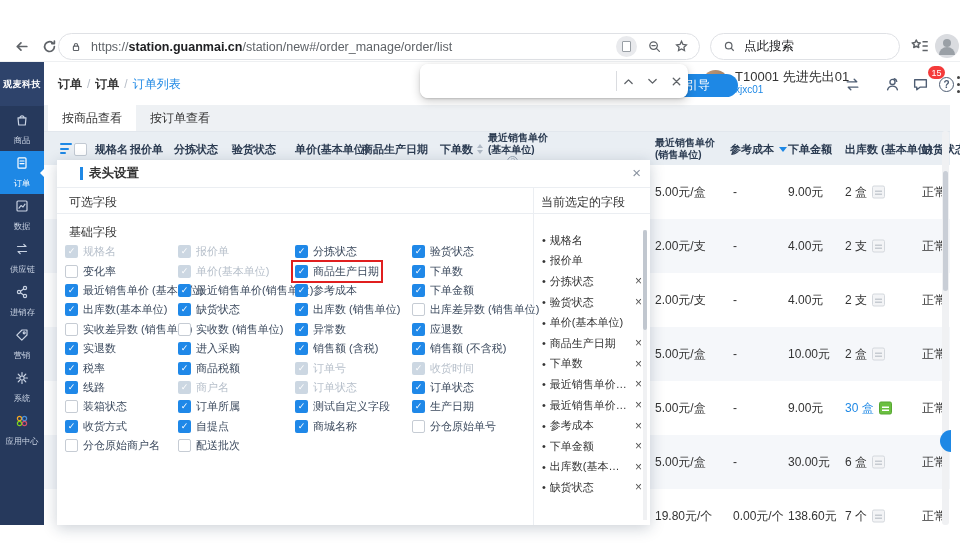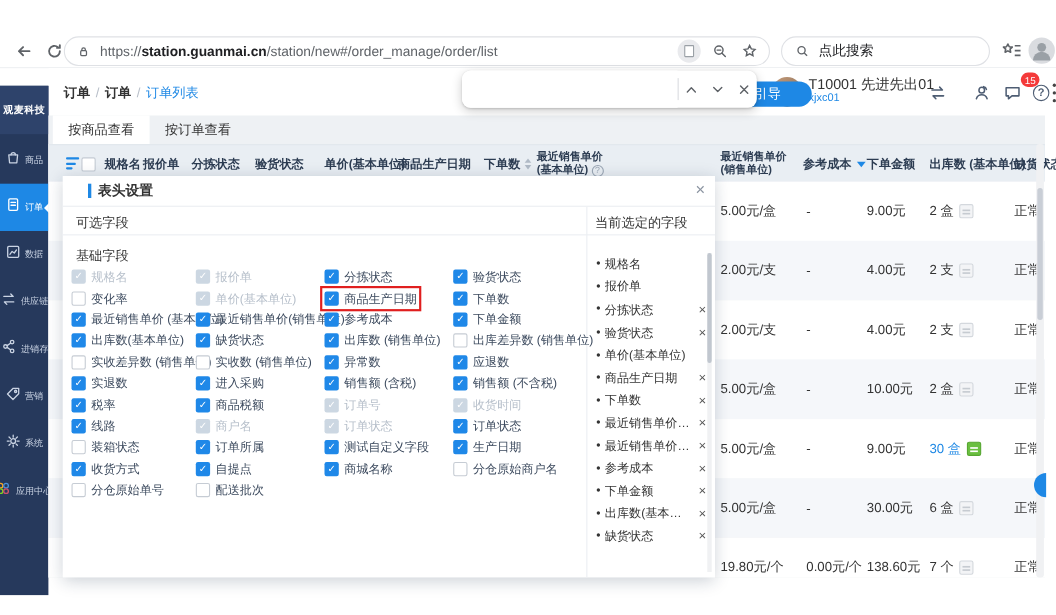--- a/index.html
+++ b/index.html
@@ -38,24 +38,24 @@
   .uinfo .n{font-size:13px;color:#333}
   .uinfo .c{font-size:10px;color:#1e88e5}
   .hic{position:absolute;top:14px;width:18px;height:18px;cursor:pointer}
   .hic svg{width:17px;height:17px;fill:none;stroke:#4e5d73;stroke-width:1.3;stroke-linecap:round;stroke-linejoin:round}
   .badge{position:absolute;left:884px;top:4px;min-width:17px;height:13px;background:#f43a3a;border-radius:7px;color:#fff;font-size:9px;display:flex;align-items:center;justify-content:center;padding:0 3px;z-index:2}
   .helpc{position:absolute;left:895px;top:15px;width:15px;height:15px;border:1.3px solid #4e5d73;border-radius:50%;color:#4e5d73;font-size:10px;font-weight:bold;display:flex;align-items:center;justify-content:center;cursor:pointer}
   .dots{position:absolute;left:911px;top:14px;width:6px;height:17px;display:flex;flex-direction:column;justify-content:space-between;align-items:center;cursor:pointer}
   .dots i{width:3px;height:3px;border-radius:50%;background:#444}
 
   
-  .sidebar{position:absolute;left:0;top:78px;width:44px;height:463px;background:#26395c}
+  .sidebar{position:absolute;left:0;top:62px;width:44px;height:463px;background:#26395c}
   .logo{position:absolute;left:0;top:0;width:44px;height:44px;background:#2e436b;color:#fff;font-size:9px;font-weight:bold;display:flex;align-items:center;justify-content:center;letter-spacing:.5px;text-align:center}
   .side-items{position:absolute;left:0;top:46px;width:44px}
-  .side-item{height:43px;display:flex;flex-direction:row;align-items:center;justify-content:center;gap:2px;cursor:pointer;position:relative}
+  .side-item{height:43px;display:flex;flex-direction:column;align-items:center;justify-content:center;gap:2px;cursor:pointer;position:relative}
   .side-item .lb{font-size:9px;color:#c9d3e3;white-space:nowrap;transform:scale(.92)}
   .side-item svg{width:16px;height:16px;fill:none;stroke:#c9d3e3;stroke-width:1.2;stroke-linecap:round;stroke-linejoin:round}
   .side-item.active{background:#1e88e5}
   .side-item.active .lb{color:#fff}
   .side-item.active svg{stroke:#fff}
   .side-item.active::after{content:"";position:absolute;right:-1px;top:50%;transform:translateY(-50%);border-top:5px solid transparent;border-bottom:5px solid transparent;border-right:5px solid #fff}
 
   
   .content{position:absolute;left:44px;top:105px;width:906px;height:420px;background:#eef1f4}
   .tabs{position:absolute;left:4px;top:0;height:26px;display:flex}
@@ -318,21 +318,21 @@
           </span><span class="hc" style="left: 396px;">
             <span>下单数</span>
             <span class="sort">
               <i class="up"></i>
               <i class="dn"></i>
             </span>
           </span><span class="hc two" style="left: 444px;">
             <span style="display: flex; align-items: center;">
               <span>最近销售单价</span>
             </span>
-            <span style="display: flex; align-items: center;">
+            <span style="display: flex; align-items: center; flex-direction: column;">
               <span>(基本单位)</span>
               <span class="info">?</span>
             </span>
           </span><span class="hc two" style="left: 611px;">
             <span style="display: flex; align-items: center;">
               <span>最近销售单价</span>
             </span>
             <span style="display: flex; align-items: center;">
               <span>(销售单位)</span>
             </span>
@@ -672,27 +672,27 @@
         </div>
         <div class="field">
           <span class="inner">
             <span class="cb on">✓</span>
             <span class="fl">商城名称</span>
           </span>
         </div>
         <div class="field">
           <span class="inner">
             <span class="cb off"></span>
+            <span class="fl">分仓原始单号</span>
+          </span>
+        </div>
+        <div class="field">
+          <span class="inner">
+            <span class="cb off"></span>
             <span class="fl">分仓原始商户名</span>
-          </span>
-        </div>
-        <div class="field">
-          <span class="inner">
-            <span class="cb off"></span>
-            <span class="fl">分仓原始单号</span>
           </span>
         </div>
         <div class="field">
           <span class="inner">
             <span class="cb off"></span>
             <span class="fl">配送批次</span>
           </span>
         </div>
       </div>
     <div class="sel-list" id="sel-list">

